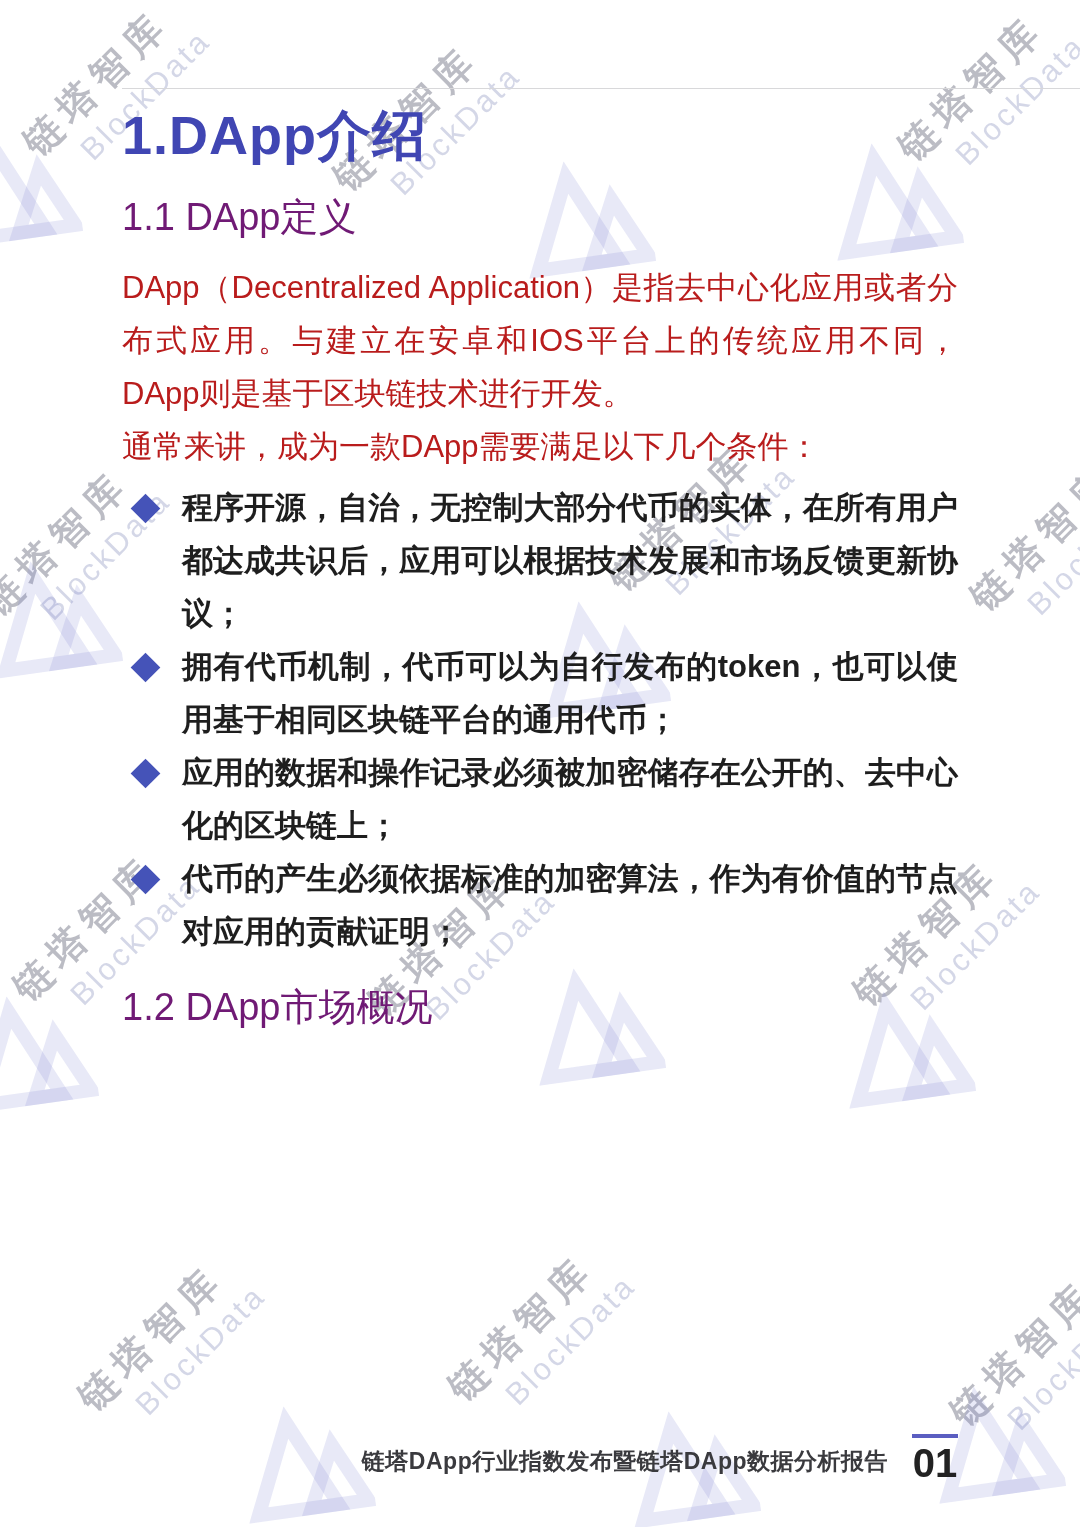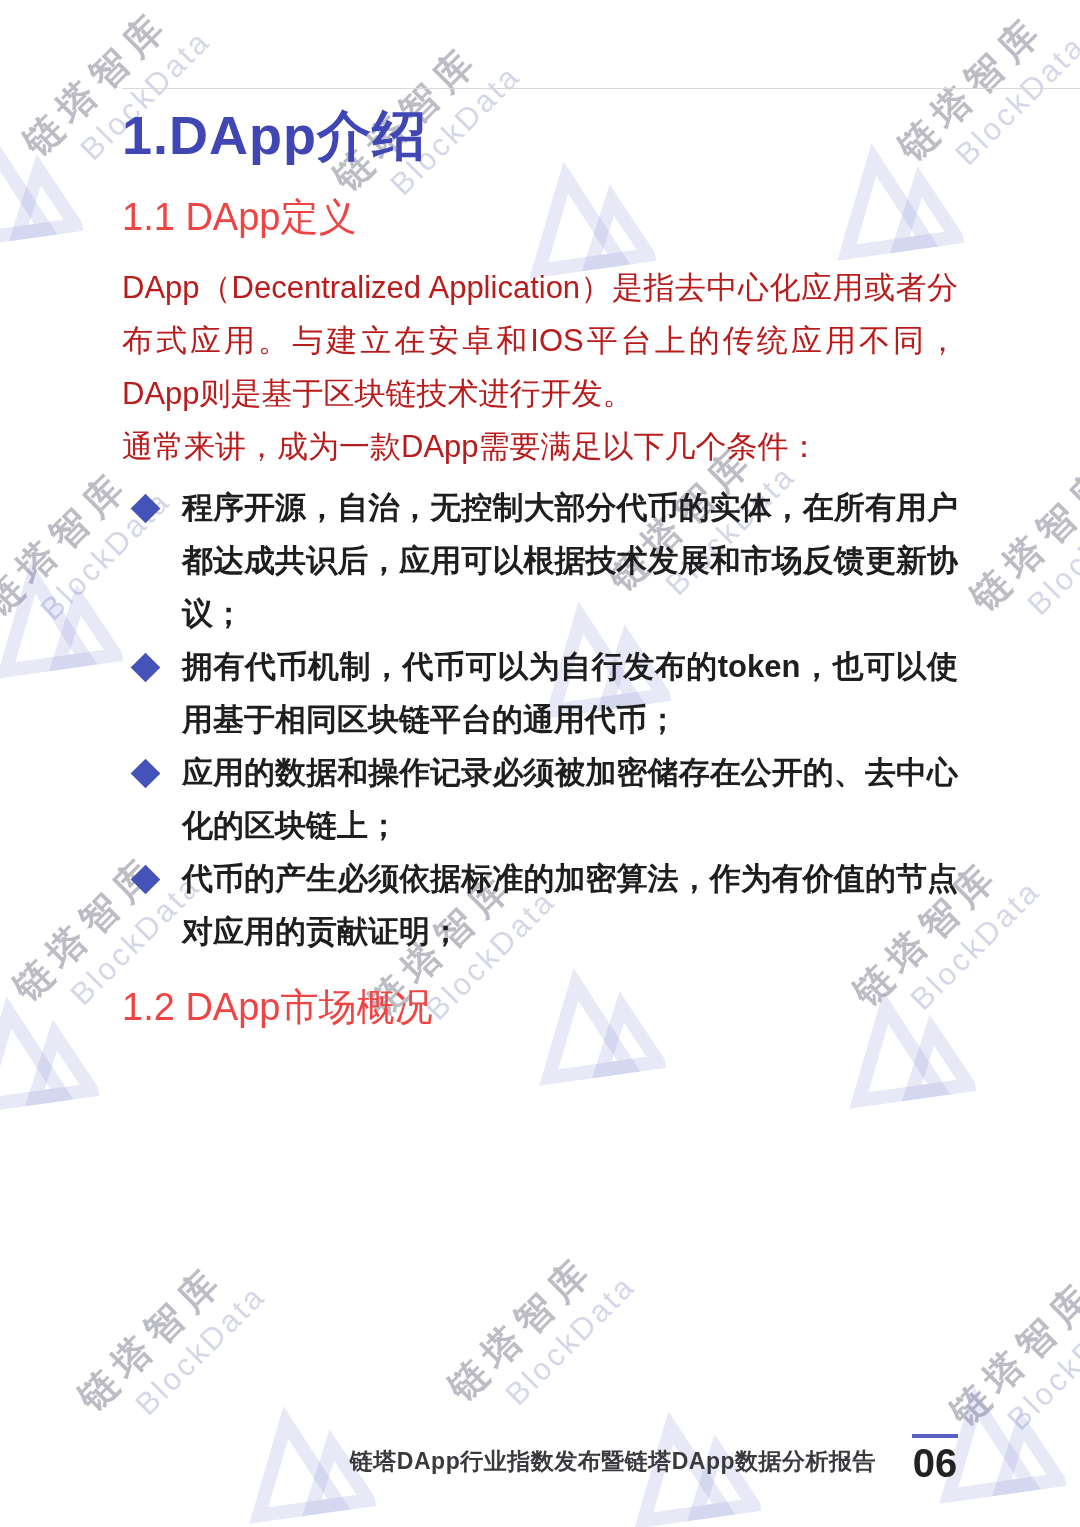--- a/index.html
+++ b/index.html
@@ -48,21 +48,21 @@
     font-size:54px;
     font-weight:bold;
     letter-spacing:1px;
     color:#4046b3;
     line-height:1.2;
   }
   .sec-heading{
     margin:26px 0 0 0;
     font-size:38px;
     font-weight:400;
-    color:#ef4444;
+    color:#701a75;
     line-height:1.25;
   }
   .body-p{
     margin:20px 0 0 0;
     font-size:31px;
     line-height:53px;
     color:#b91c1c;
     text-align:justify;
     text-justify:inter-character;
   }
@@ -91,21 +91,21 @@
     color:#1e1e1e;
     text-align:justify;
     text-justify:inter-character;
   }
   
   .footer{
     position:absolute;
     right:122px;bottom:44px;
     display:flex;
     align-items:flex-end;
-    gap:36px;
+    gap:24px;
     z-index:2;
   }
   .footer-text{
     font-size:23px;
     font-weight:bold;
     color:#3a3a3e;
     padding-bottom:6px;
     letter-spacing:0.5px;
   }
   .page-num-block{
@@ -280,17 +280,17 @@
 
     <h2 class="sec-heading">1.2 DApp市场概况</h2>
 
 
   </div>
 
   <div class="footer">
     <div class="footer-text">链塔DApp行业指数发布暨链塔DApp数据分析报告</div>
     <div class="page-num-block">
       <div class="page-bar"></div>
-      <div class="page-num">06</div>
+      <div class="page-num">01</div>
     </div>
   </div>
 
 </div>
 
 </body></html>

